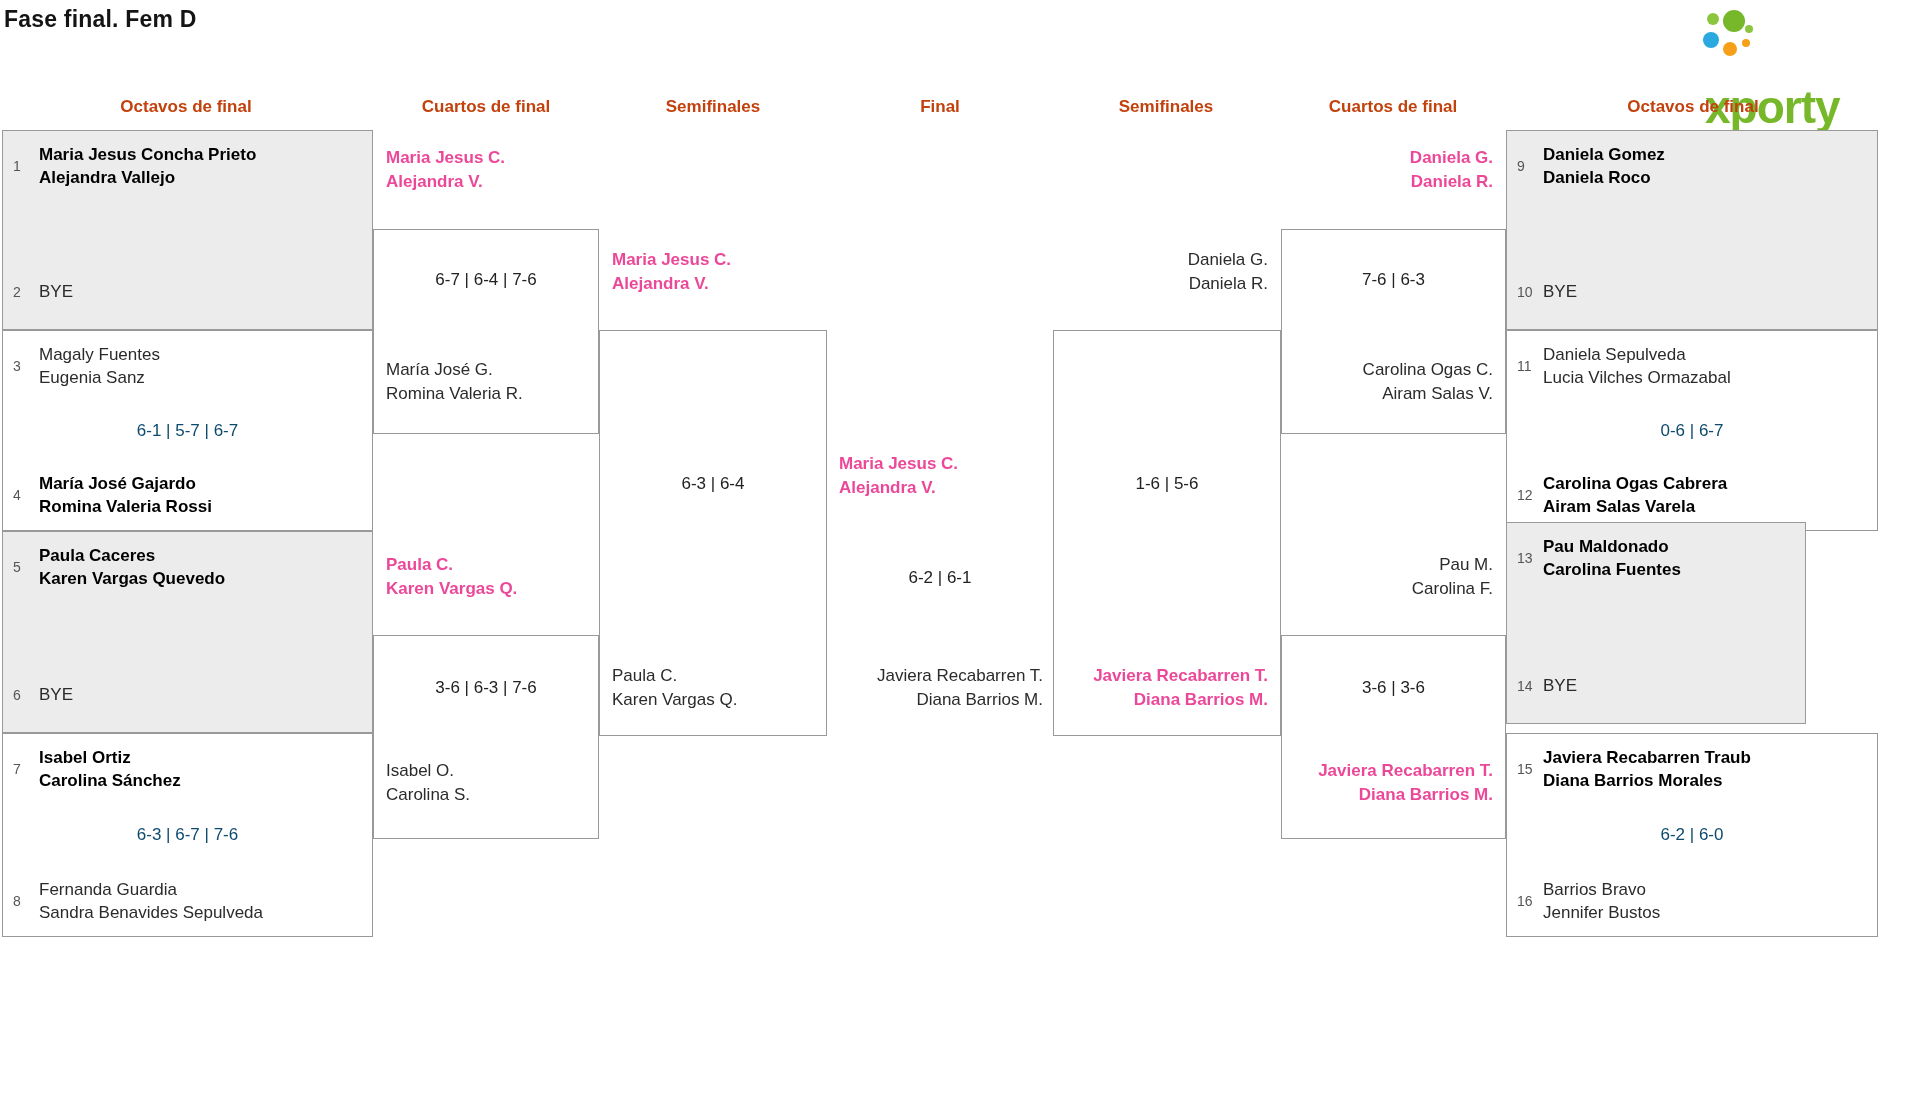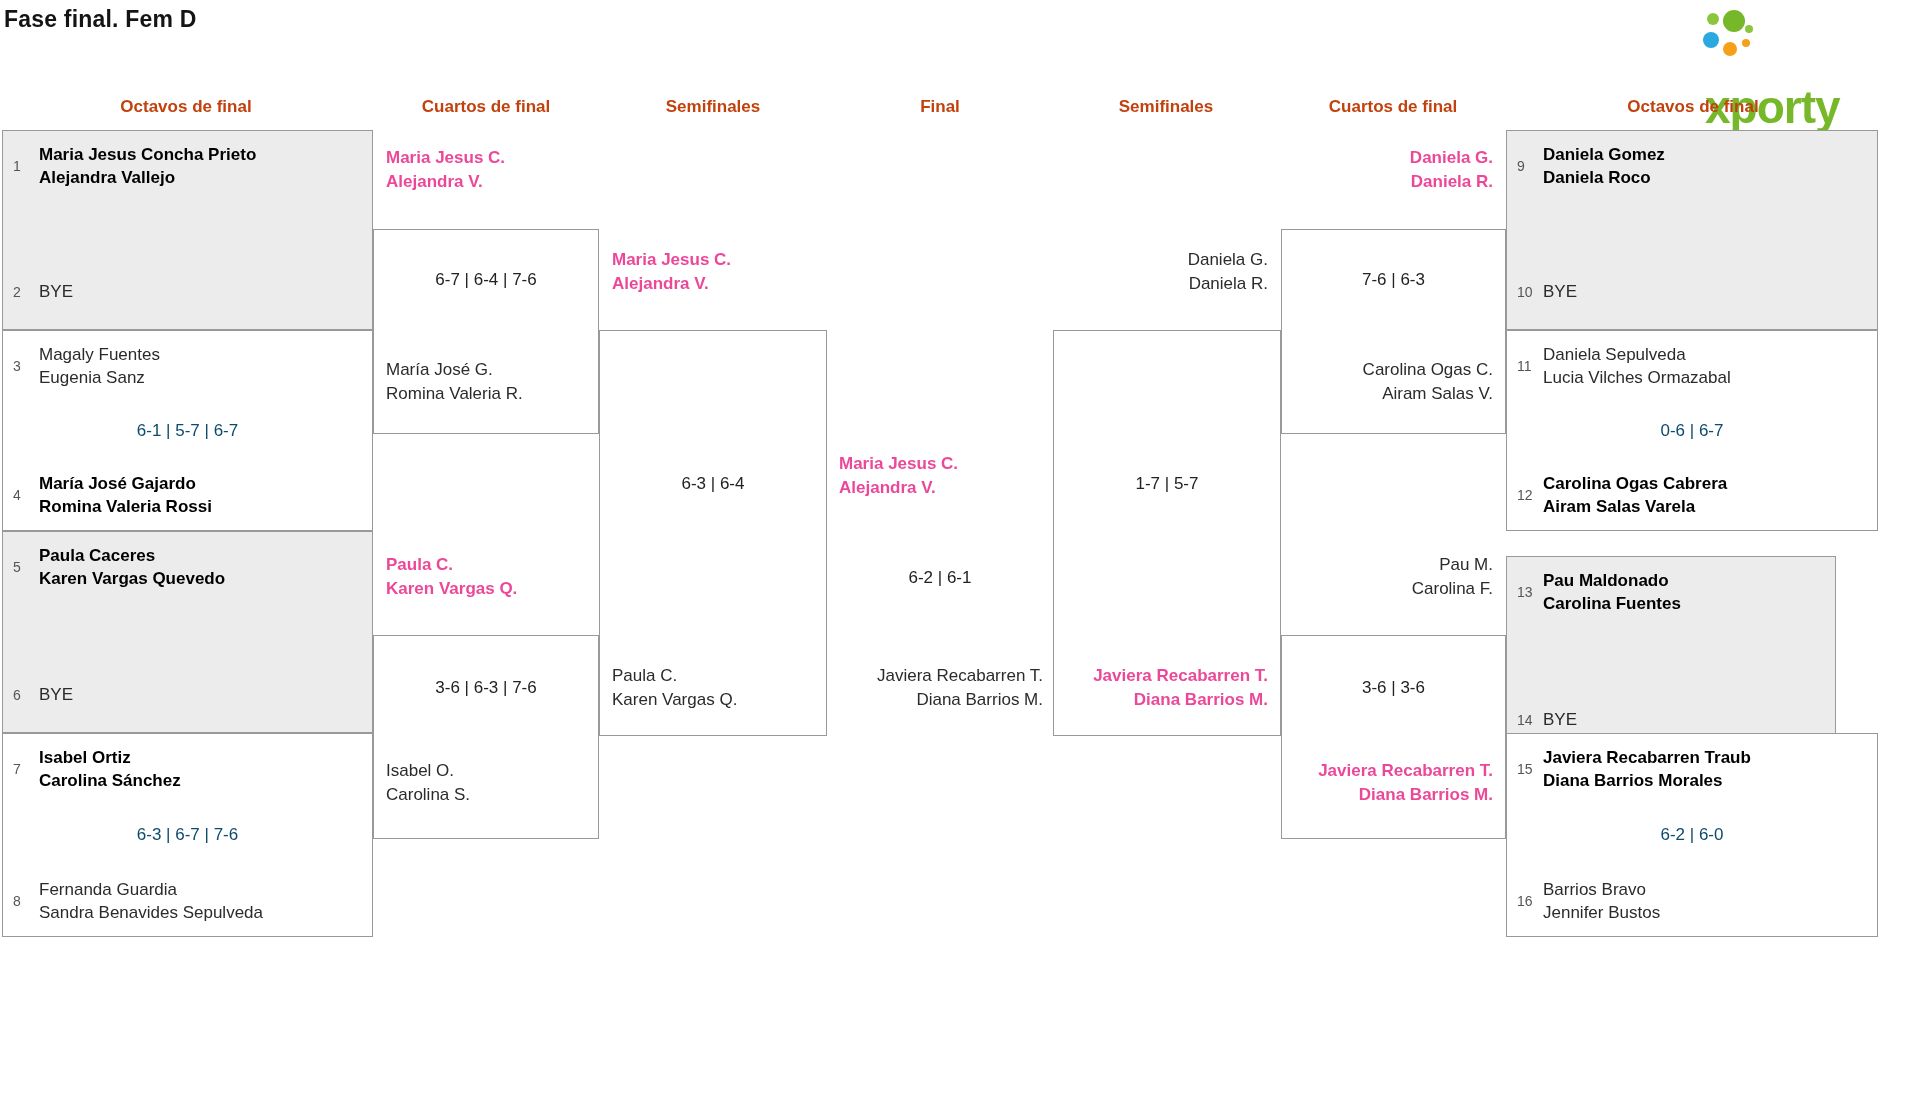--- a/index.html
+++ b/index.html
@@ -156,21 +156,21 @@
   <div class="mscore">0-6 | 6-7</div>
   <div class="entry bot2">
     <span class="seed">12</span>
     <div class="tname bold">
       <div>Carolina Ogas Cabrera</div>
       <div>Airam Salas Varela</div>
     </div>
   </div>
 </div>
 
-<div class="box shaded" style="left:1506px;top:556px;width:330px;height:202px;">
+<div class="box shaded" style="left:1506px;top:522px;width:300px;height:202px;">
   <div class="entry top">
     <span class="seed">13</span>
     <div class="tname bold">
       <div>Pau Maldonado</div>
       <div>Carolina Fuentes</div>
     </div>
   </div>
   <div class="entry bye">
     <span class="seed">14</span>
     <div class="tname">
@@ -241,21 +241,21 @@
 <div class="rscore" style="left:790px;width:300px;top:568px;">6-2 | 6-1</div>
 <div class="pair r" style="left:833px;top:664px;">
   <div>Javiera Recabarren T.</div>
   <div>Diana Barrios M.</div>
 </div>
 
 <div class="pair r" style="left:1058px;top:248px;">
   <div>Daniela G.</div>
   <div>Daniela R.</div>
 </div>
-<div class="rscore" style="left:1053px;width:228px;top:474px;">1-7 | 5-7</div>
+<div class="rscore" style="left:1053px;width:228px;top:474px;">1-6 | 5-6</div>
 <div class="pair r bold" style="left:1058px;top:664px;">
   <div>Javiera Recabarren T.</div>
   <div>Diana Barrios M.</div>
 </div>
 
 <div class="pair r bold" style="left:1283px;top:146px;">
   <div>Daniela G.</div>
   <div>Daniela R.</div>
 </div>
 <div class="rscore" style="left:1281px;width:225px;top:270px;">7-6 | 6-3</div>

